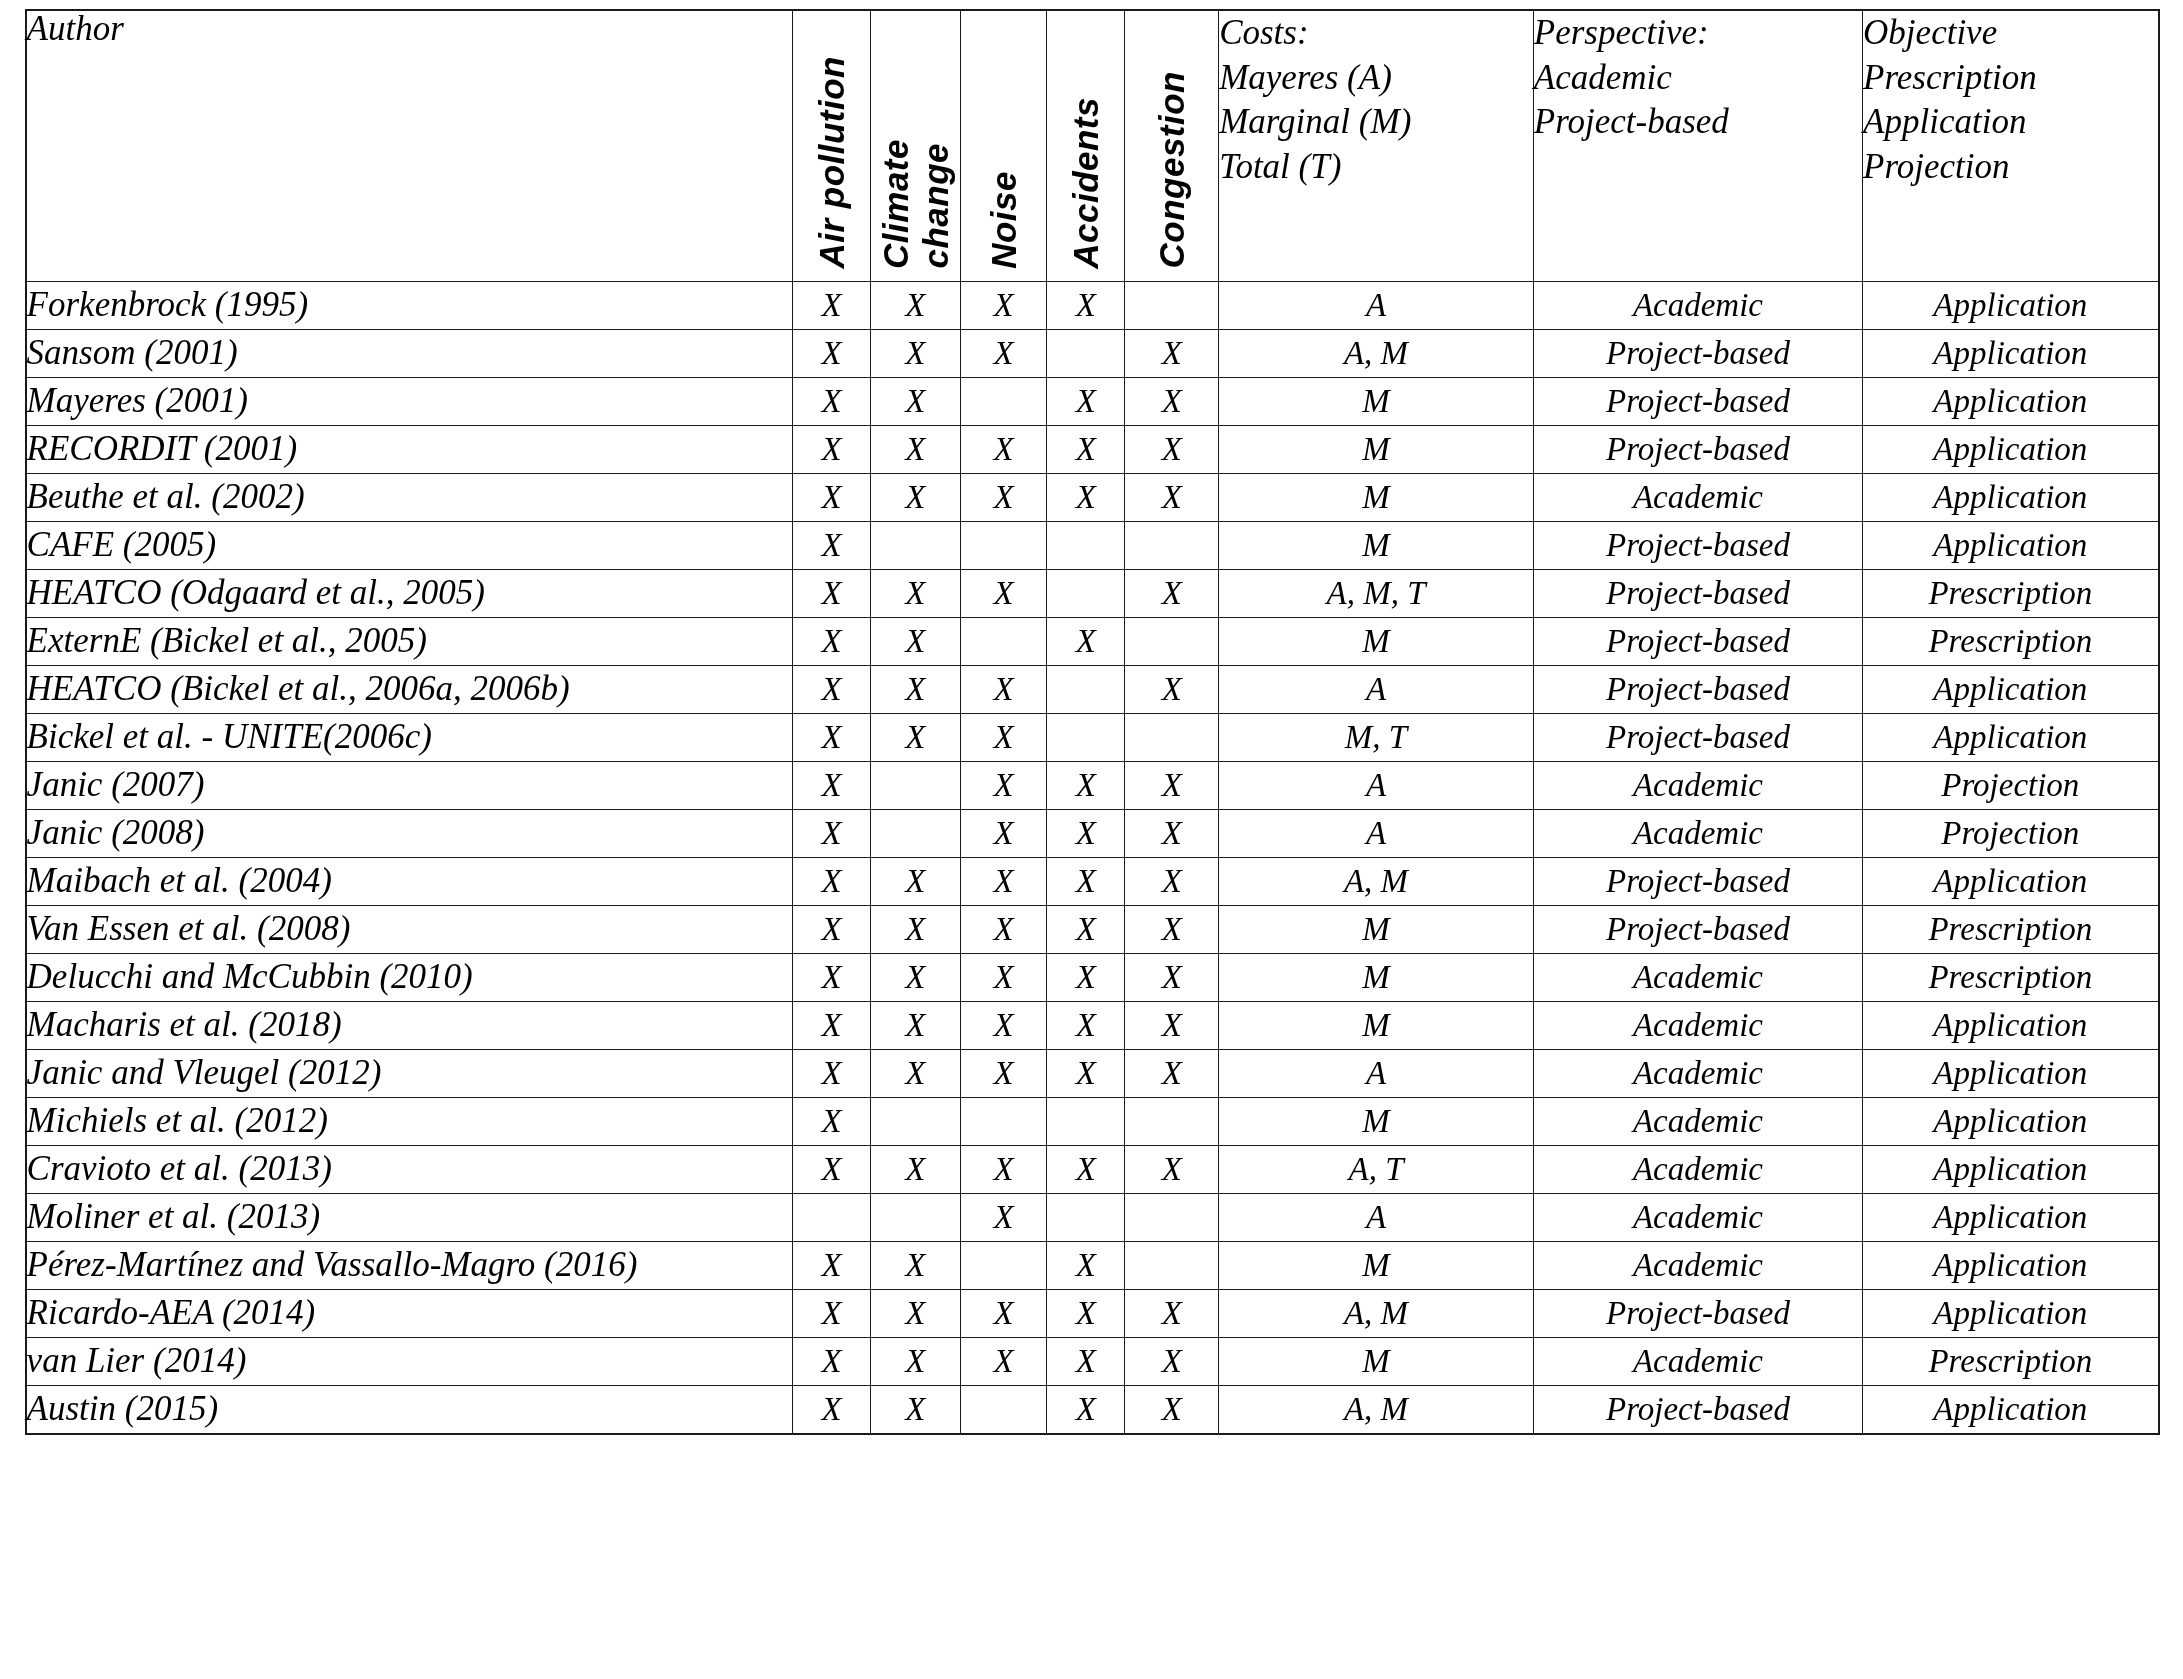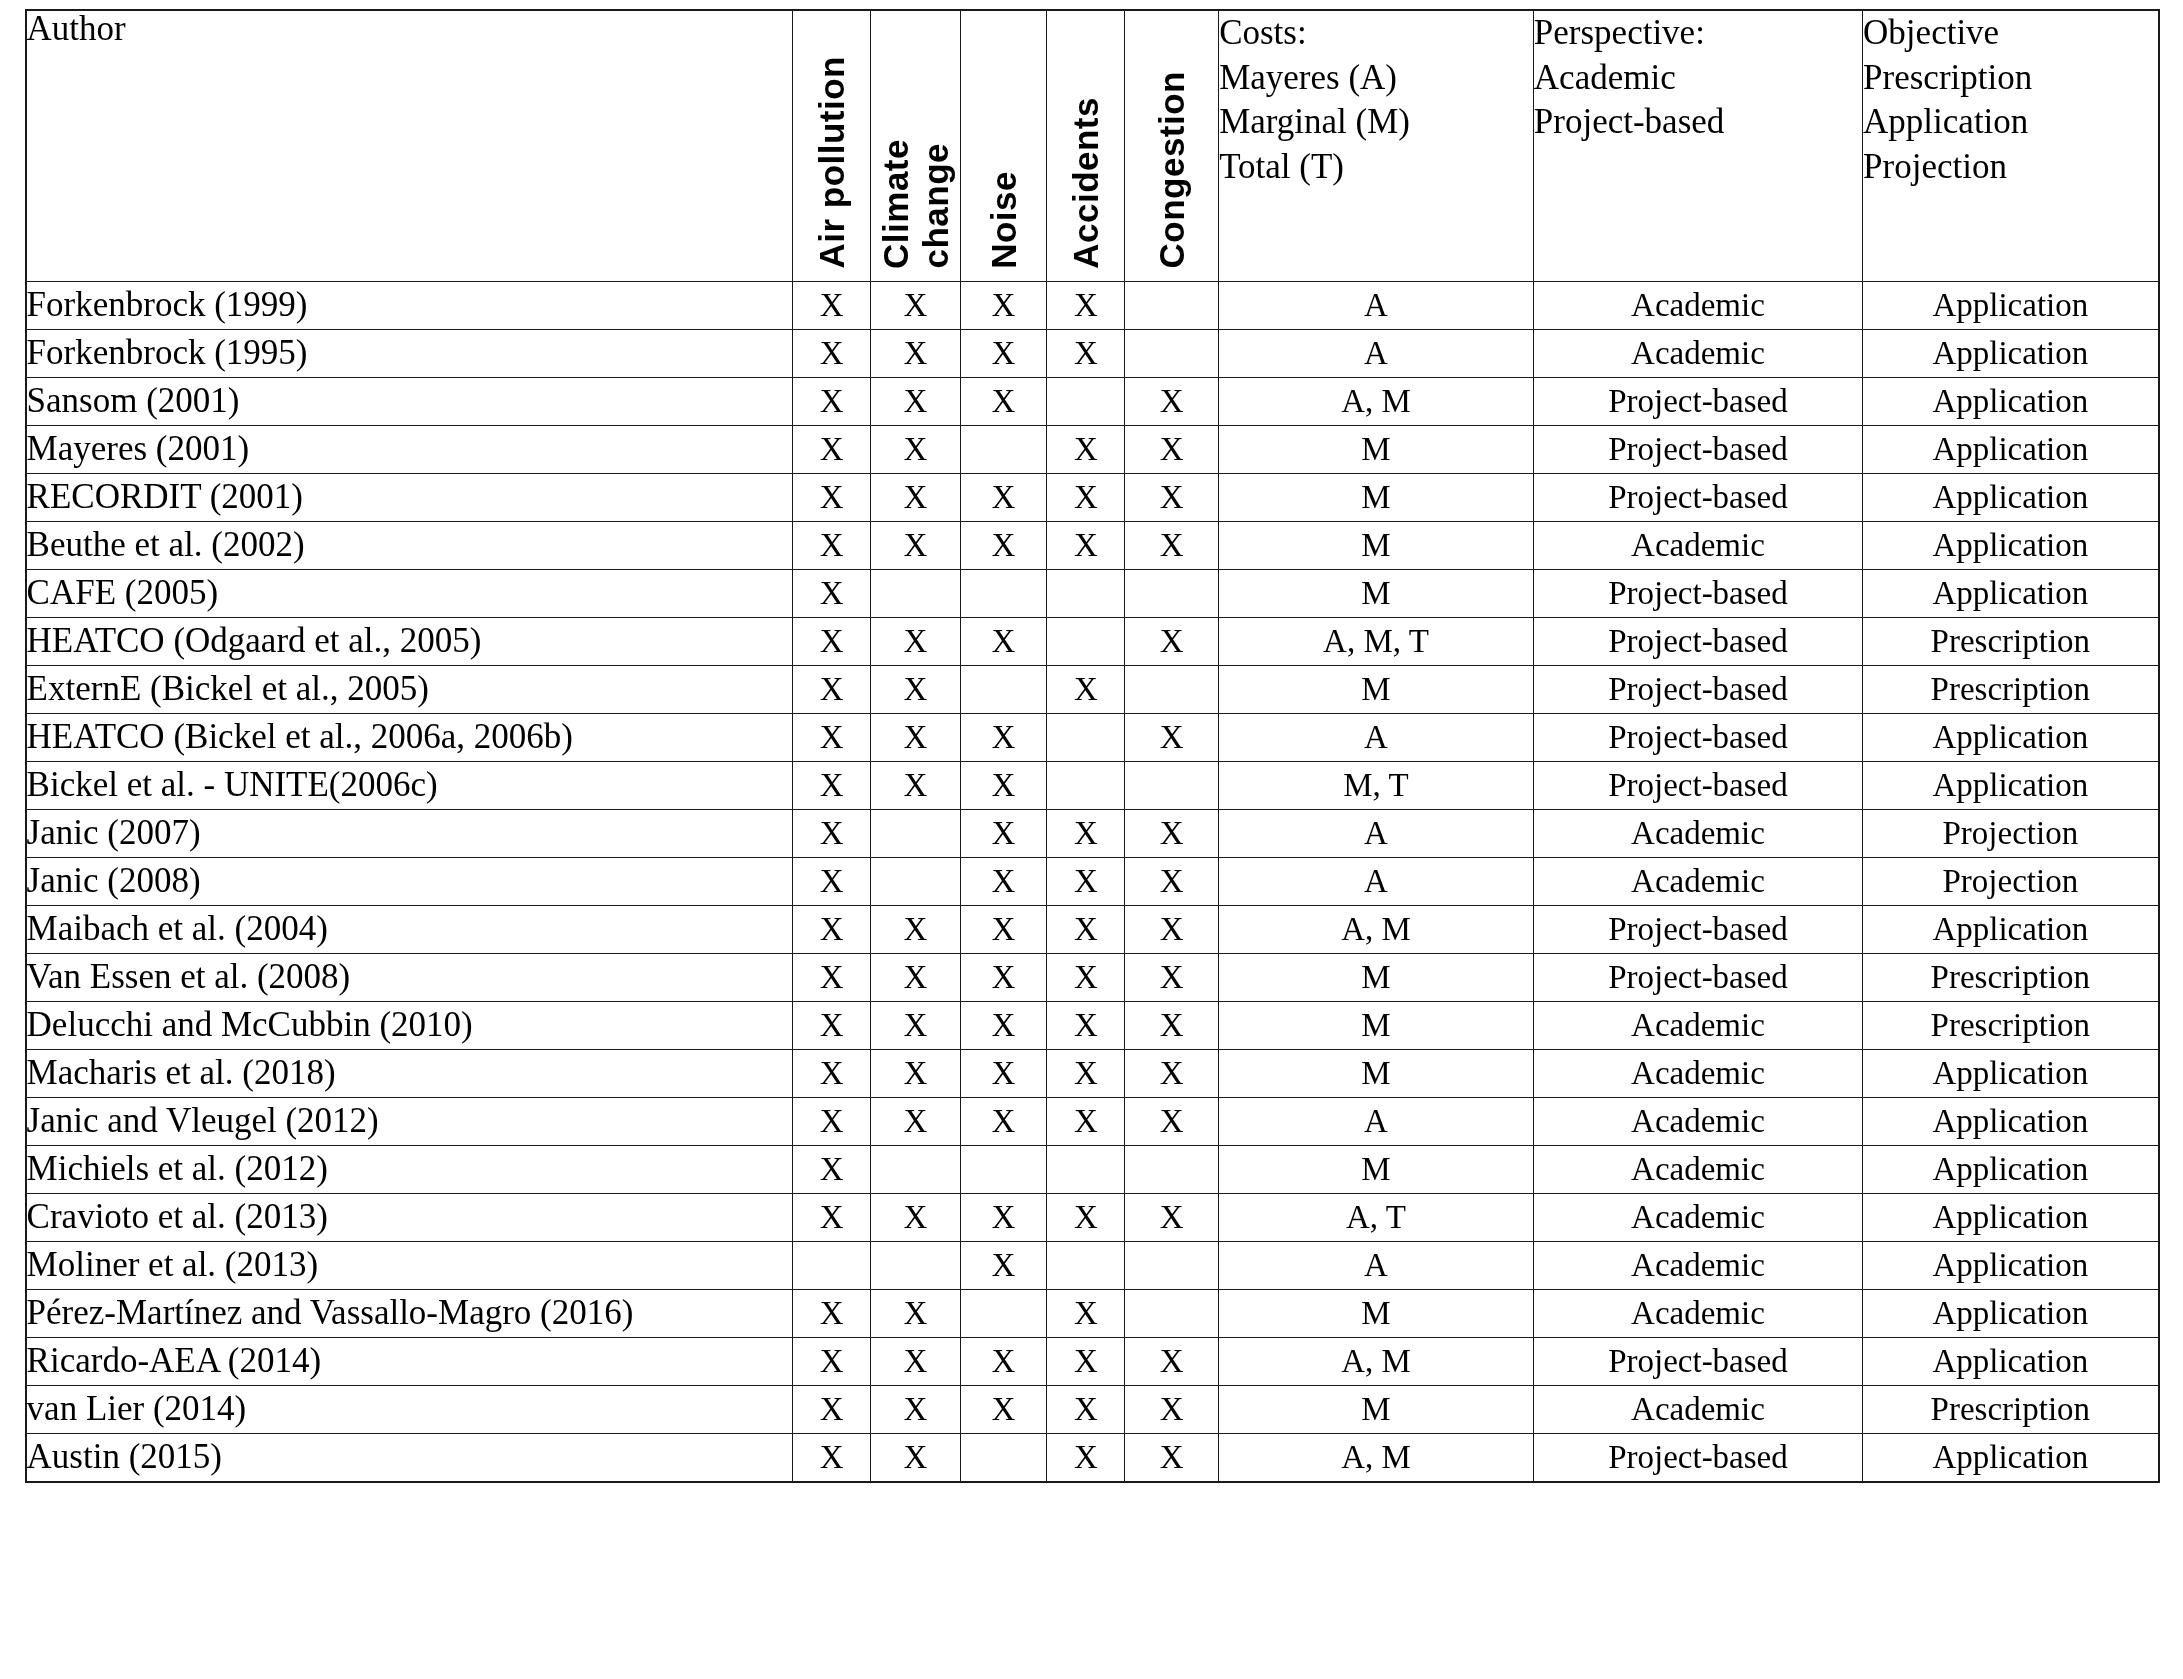--- a/index.html
+++ b/index.html
@@ -19,20 +19,21 @@
     width: 2184px;
     height: 1679px;
     box-sizing: border-box;
     padding: 8.8px 16px 0 24.6px;
   }
   table.matrix {
     border-collapse: collapse;
     table-layout: fixed;
     width: 2135px;
     border: 2.6px solid #1a1a1a;
+    font-style: italic;
   }
   table.matrix td, table.matrix th {
     border: 1.8px solid #1a1a1a;
     padding: 0;
     font-weight: normal;
     vertical-align: middle;
     background: #ffffff;
   }
 
   
@@ -172,31 +173,20 @@
         <th class="h-block">
           <span class="ln">Objective</span>
           <span class="ln">Prescription</span>
           <span class="ln">Application</span>
           <span class="ln">Projection</span>
         </th>
       </tr>
     </thead>
     <tbody id="tbody">
         <tr>
-          <td class="author">Forkenbrock (1999)</td>
-          <td class="mark">X</td>
-          <td class="mark">X</td>
-          <td class="mark">X</td>
-          <td class="mark">X</td>
-          <td class="mark"></td>
-          <td class="ctr">A</td>
-          <td class="ctr">Academic</td>
-          <td class="ctr">Application</td>
-        </tr>
-        <tr>
           <td class="author">Forkenbrock (1995)</td>
           <td class="mark">X</td>
           <td class="mark">X</td>
           <td class="mark">X</td>
           <td class="mark">X</td>
           <td class="mark"></td>
           <td class="ctr">A</td>
           <td class="ctr">Academic</td>
           <td class="ctr">Application</td>
         </tr>

